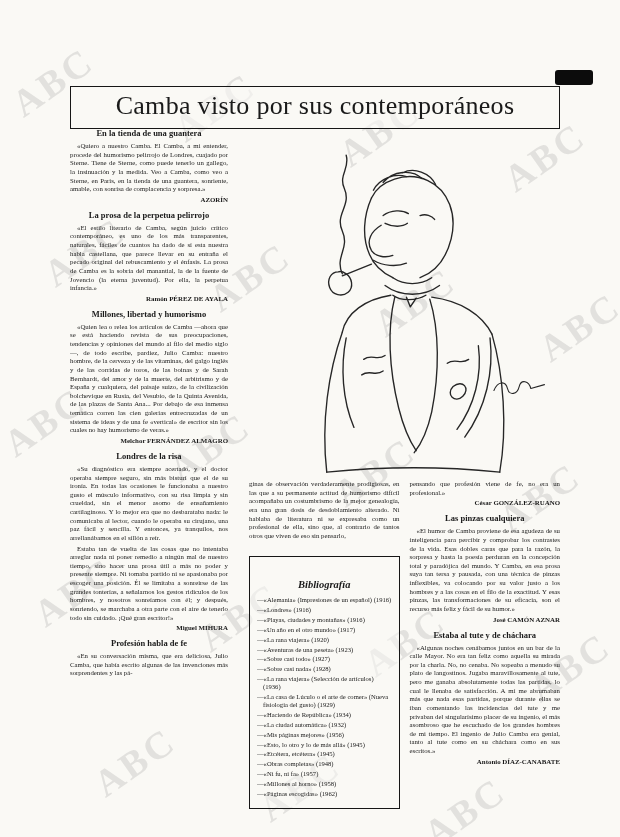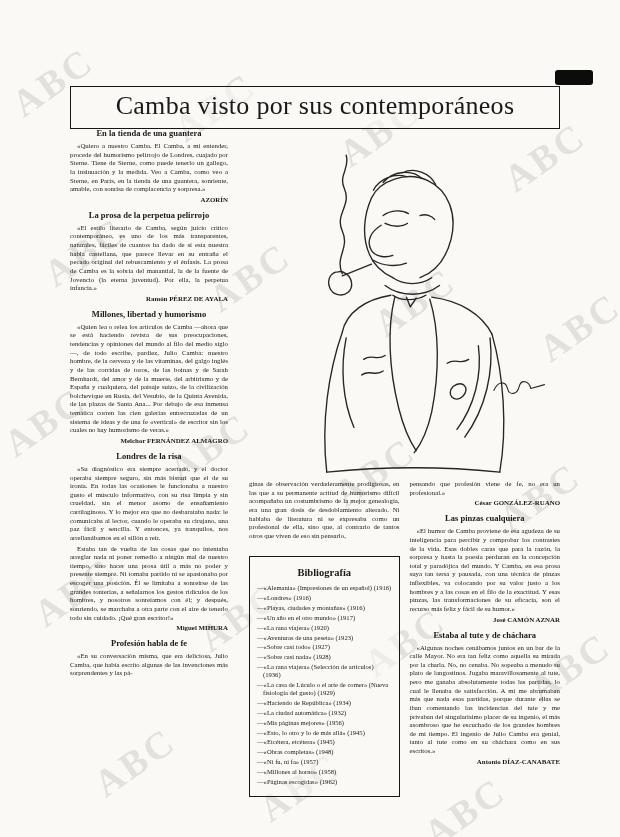--- a/index.html
+++ b/index.html
@@ -31,21 +31,21 @@
   .two-cols{display:flex;gap:10px;flex:1;}
   .col-mid{width:calc(50% - 5px);flex:none;}
   .col-right{flex:1;}
   .sec-title{font-weight:bold;font-size:8.5px;text-align:center;margin:7px 0 4px;}
   .sec-title.first{margin-top:2px;}
   p.body{font-size:6.8px;line-height:1.27;text-align:justify;margin:0 0 2px;text-indent:7px;}
   p.body.cont{text-indent:0;}
   .sig{text-align:right;font-weight:bold;font-size:6.9px;margin:1px 0 3px;}
   
   .biblio{border:1px solid #161616;padding:6px 7px 8px;margin-top:16px;background:rgba(250,249,245,0.5);}
-  .biblio-title{text-align:center;font-weight:bold;font-size:10.5px;margin:4px 0 6px;}
+  .biblio-title{text-align:center;font-weight:bold;font-size:10.5px;margin:16px 0 6px;font-style:italic;}
   .biblio ul{list-style:none;margin:0;padding:0;}
   .biblio li{font-size:6.6px;line-height:1.25;margin-bottom:1.6px;padding-left:6px;text-indent:-6px;
              text-align:left;}
 </style>
 </head>
 <body>
 
 <div class="page">
 
   <span class="wm" style="left:8px;top:60px">ABC</span>

